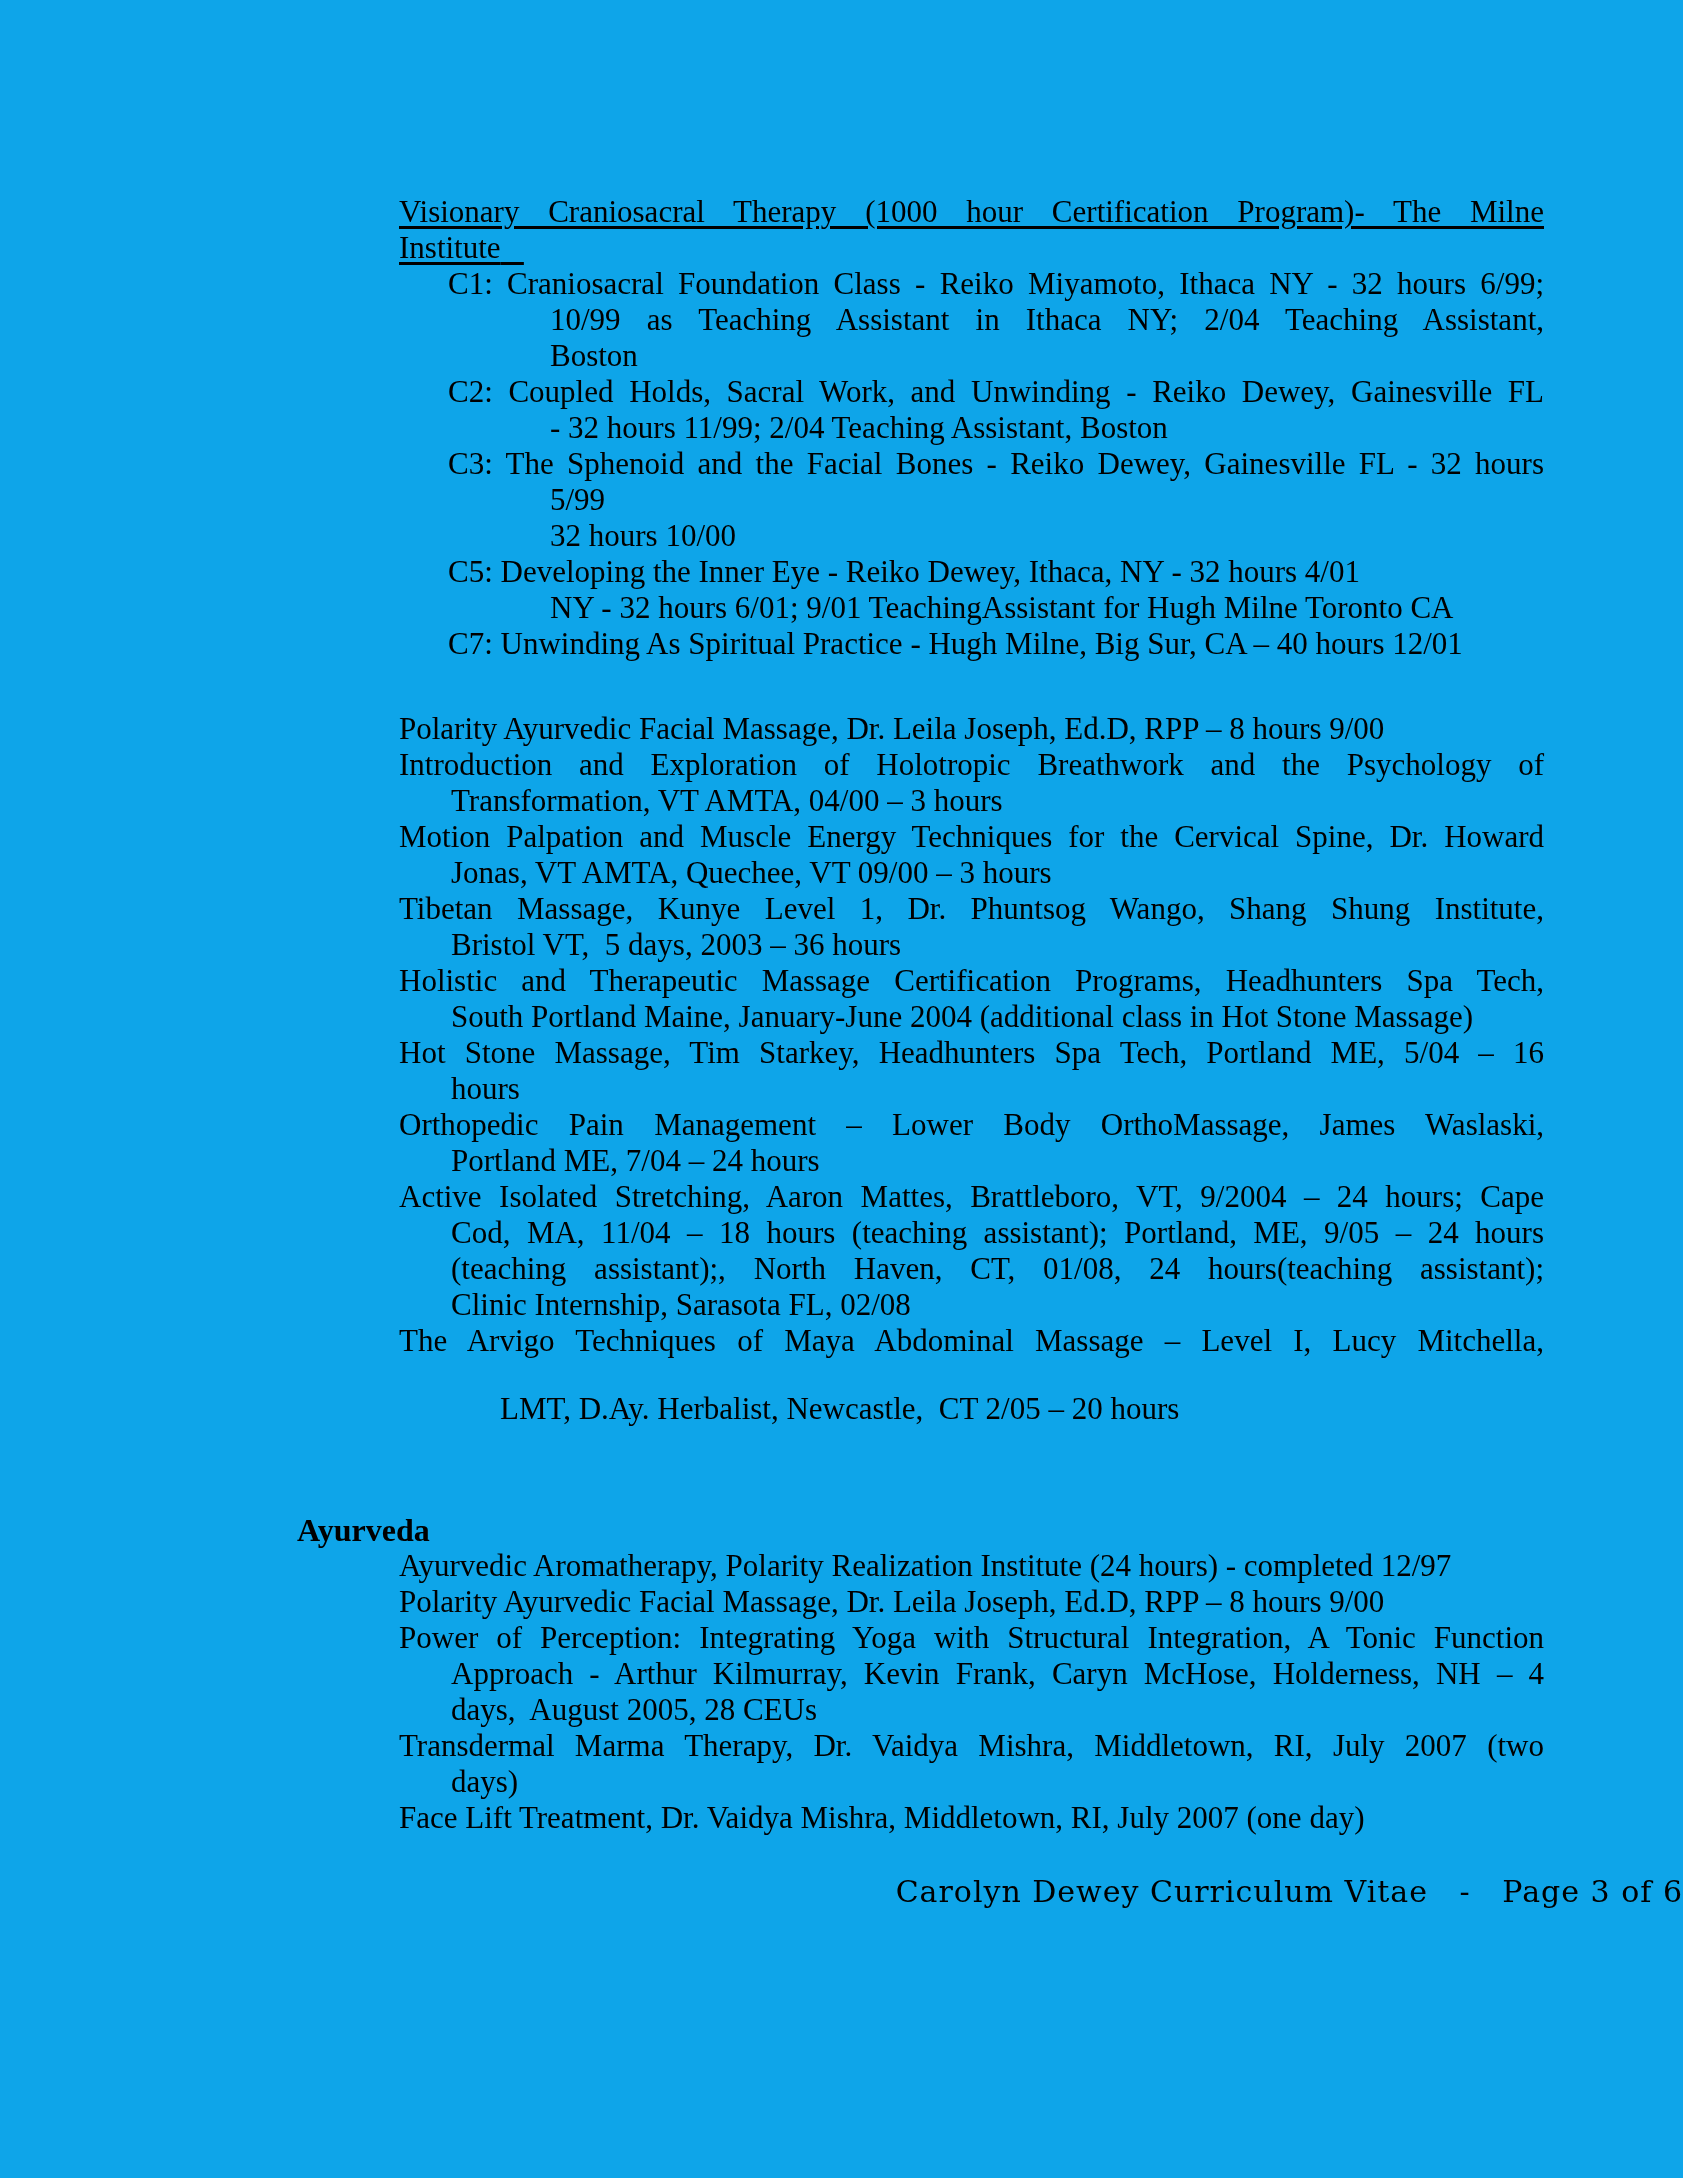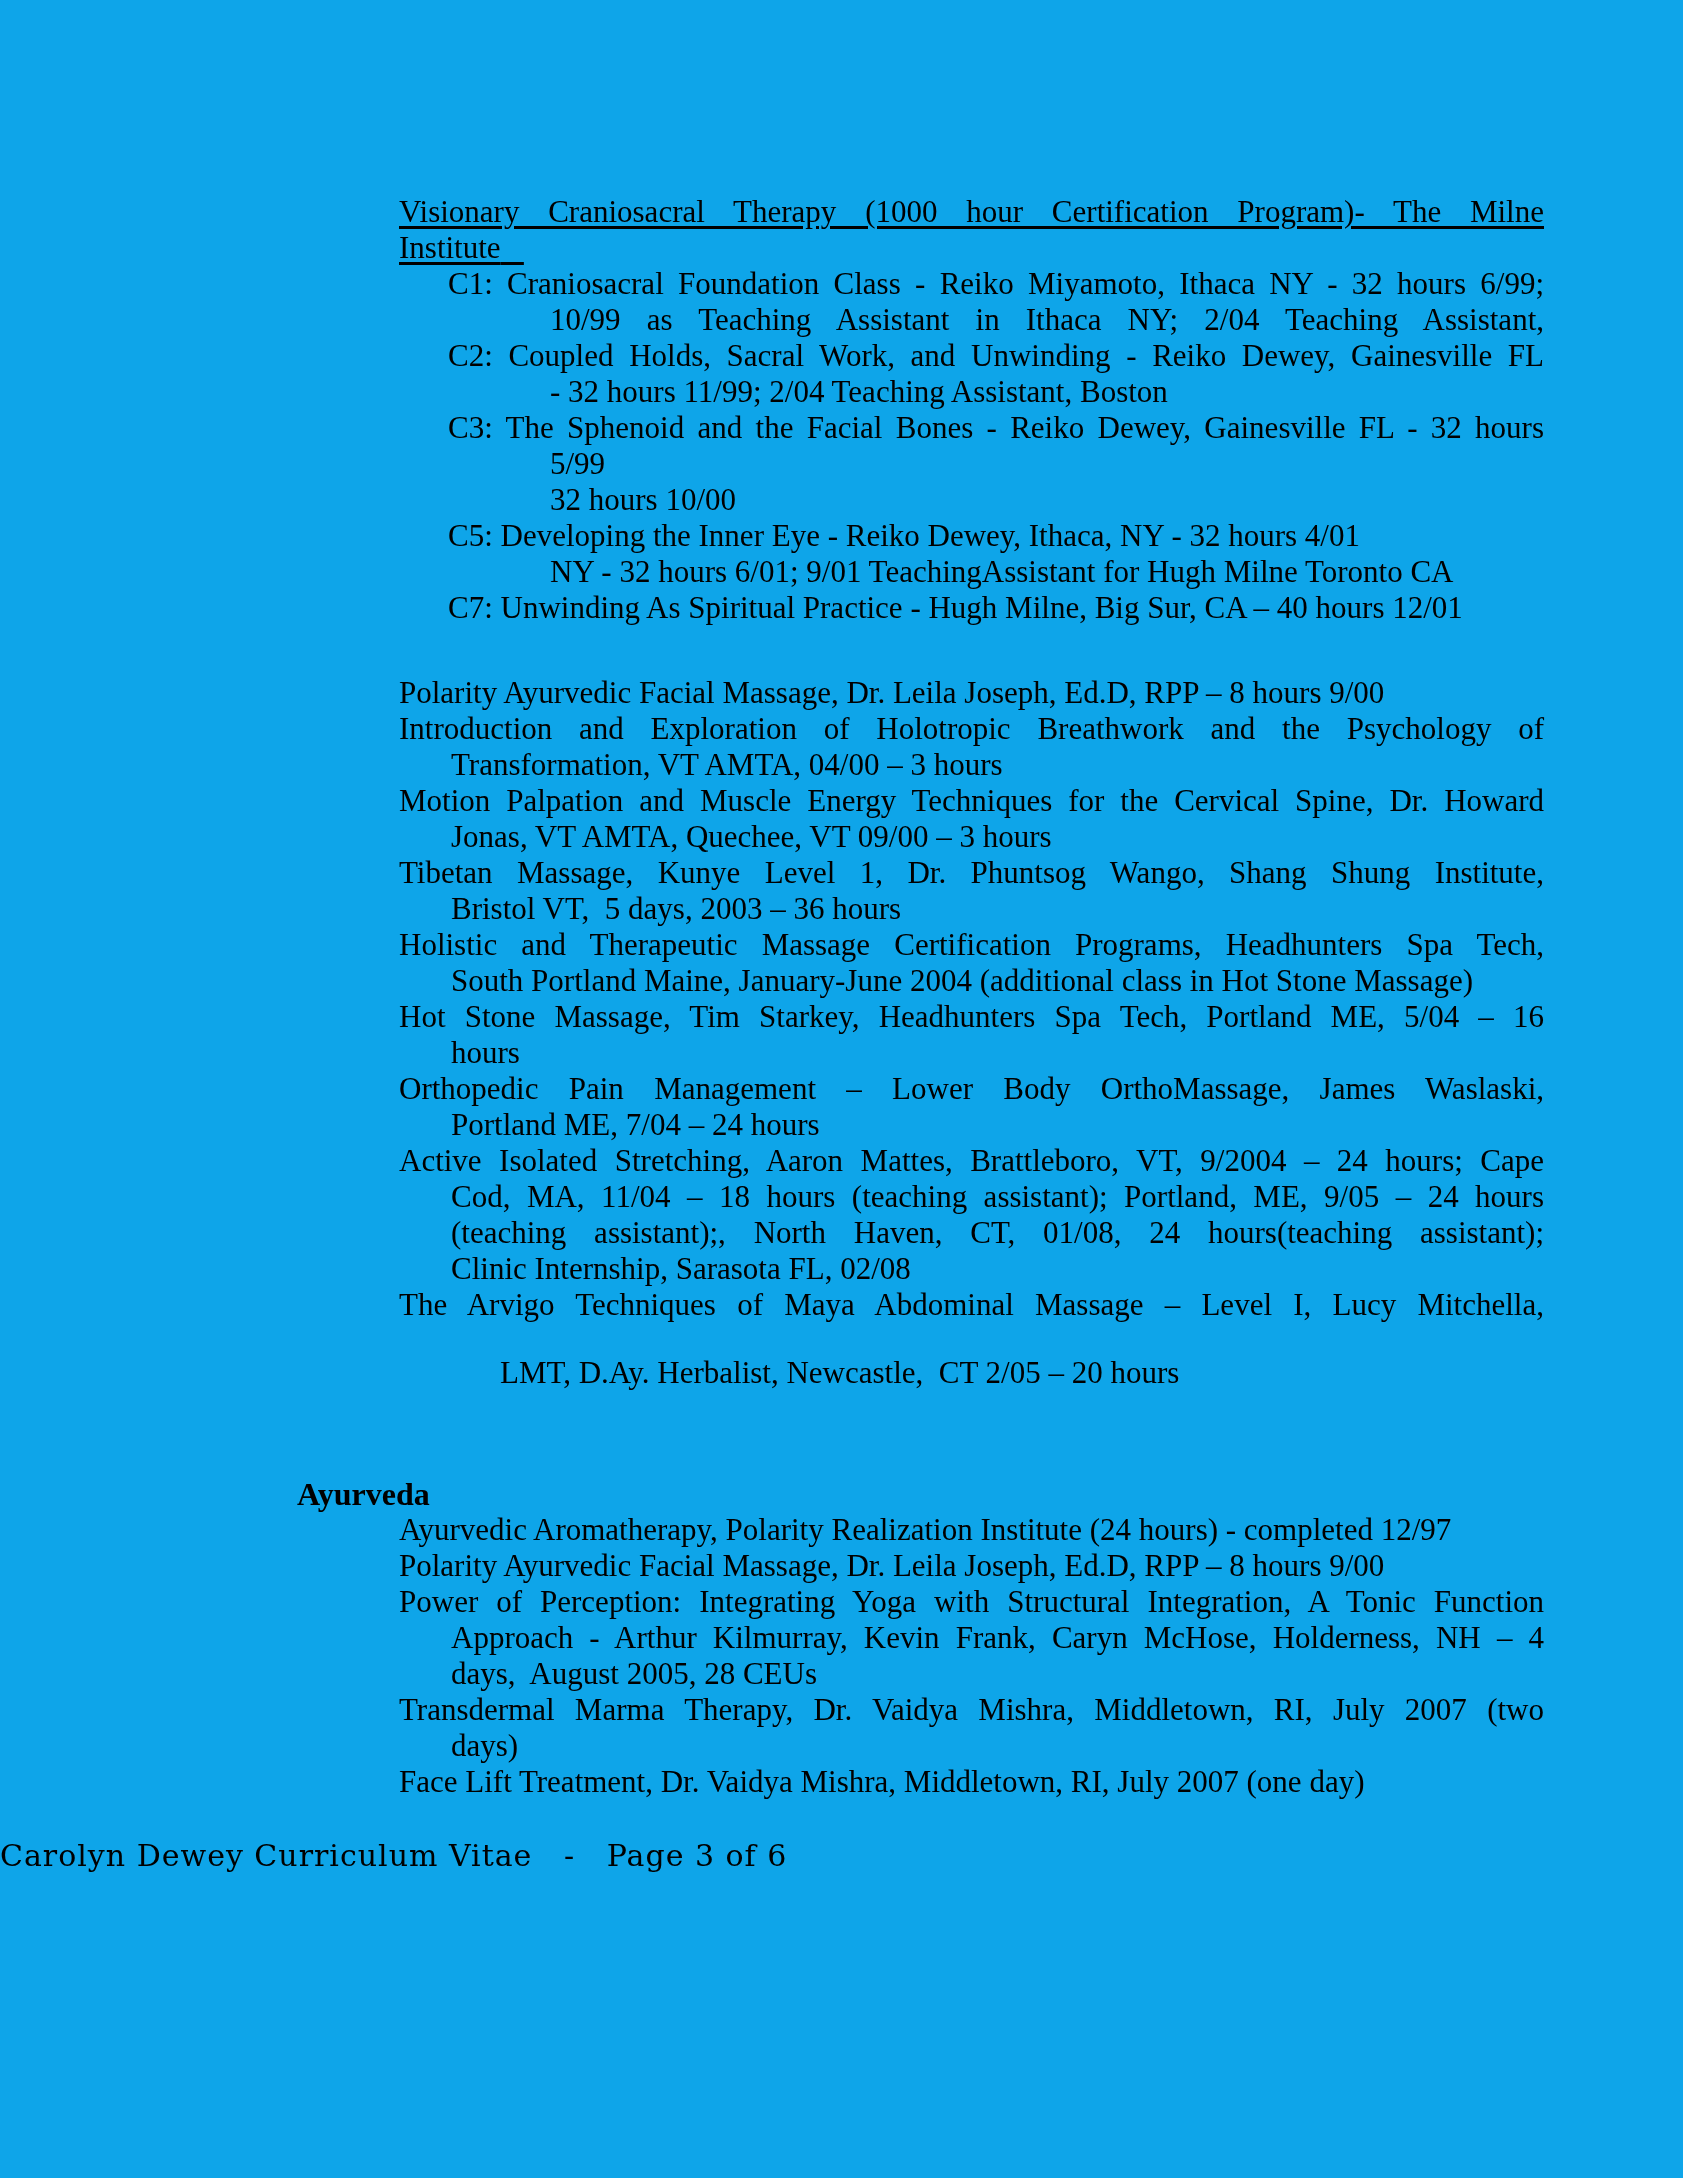--- a/index.html
+++ b/index.html
@@ -38,38 +38,39 @@
     text-underline-offset:4px;
   }
   .ul-trail::after{content:"\00a0\00a0\00a0";}
   #mt-heading{margin-top:108px;}
   #mt-first{margin-top:49px;}
   #ay-heading{margin-top:85px;}
   .footer{
     margin-top:38px;
     height:36px;
     line-height:36px;
-    text-align:left;
+    text-align:right;
     font-family:"DejaVu Serif", serif;
     font-size:30px;
     letter-spacing:1px;
     white-space:pre;
   }
 </style>
 </head>
 <body>
 
 <div class="page">
   <div class="doc">
 
     <div class="ln x-entry j u">Visionary Craniosacral Therapy (1000 hour Certification Program)- The Milne</div>
     <div class="ln x-entry"><span class="u ul-trail">Institute</span></div>
 
     <div class="ln x-clabel j">C1: Craniosacral Foundation Class - Reiko Miyamoto, Ithaca NY - 32 hours 6/99;</div>
     <div class="ln x-cwrap j">10/99 as Teaching Assistant in Ithaca NY; 2/04 Teaching Assistant,</div>
+    <div class="ln x-cwrap">Boston</div>
     <div class="ln x-clabel j">C2: Coupled Holds, Sacral Work, and Unwinding - Reiko Dewey, Gainesville FL</div>
     <div class="ln x-cwrap">- 32 hours 11/99; 2/04 Teaching Assistant, Boston</div>
     <div class="ln x-clabel j">C3: The Sphenoid and the Facial Bones - Reiko Dewey, Gainesville FL - 32 hours</div>
     <div class="ln x-cwrap">5/99</div>
     <div class="ln x-cwrap">32 hours 10/00</div>
     <div class="ln x-clabel">C5: Developing the Inner Eye - Reiko Dewey, Ithaca, NY - 32 hours 4/01</div>
     <div class="ln x-cwrap">NY - 32 hours 6/01; 9/01 TeachingAssistant for Hugh Milne Toronto CA</div>
     <div class="ln x-clabel">C7: Unwinding As Spiritual Practice - Hugh Milne, Big Sur, CA – 40 hours 12/01</div>
 
 

